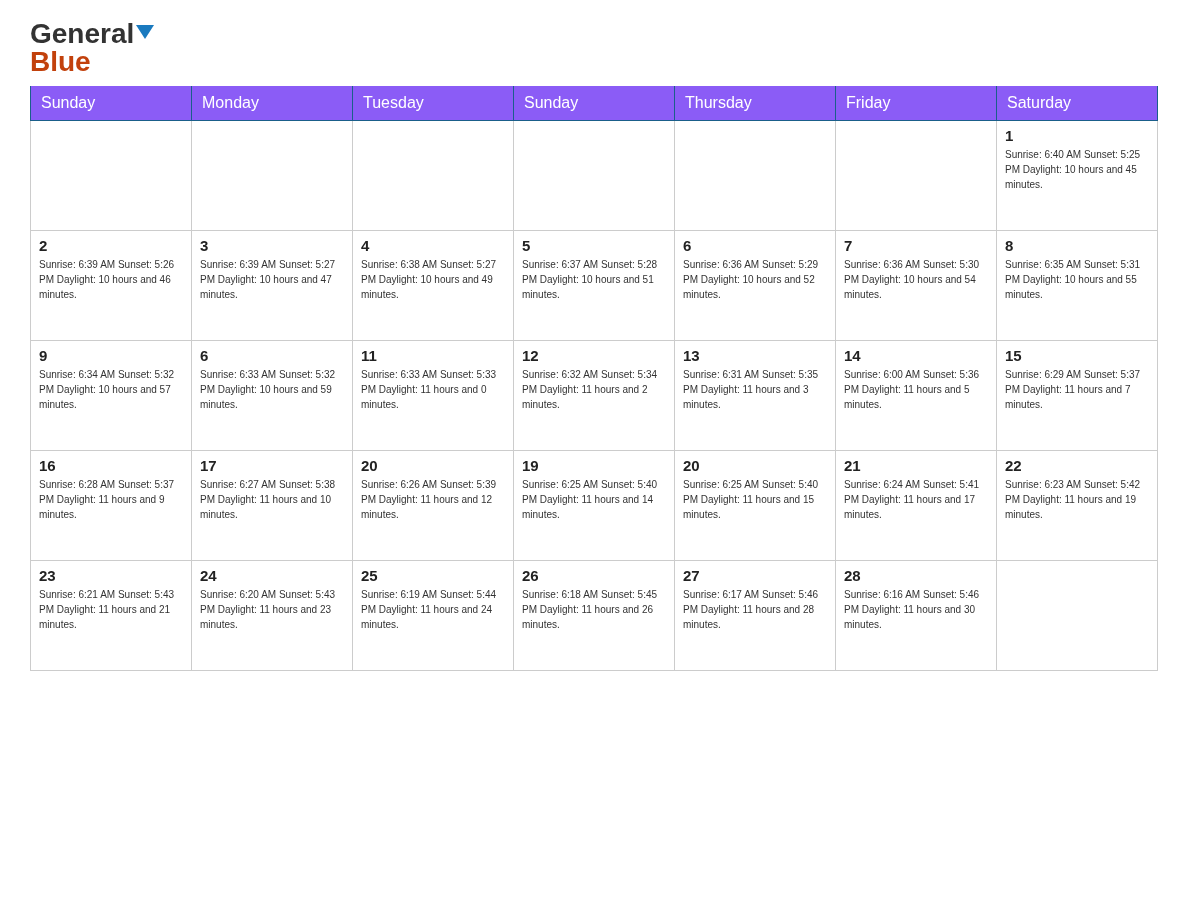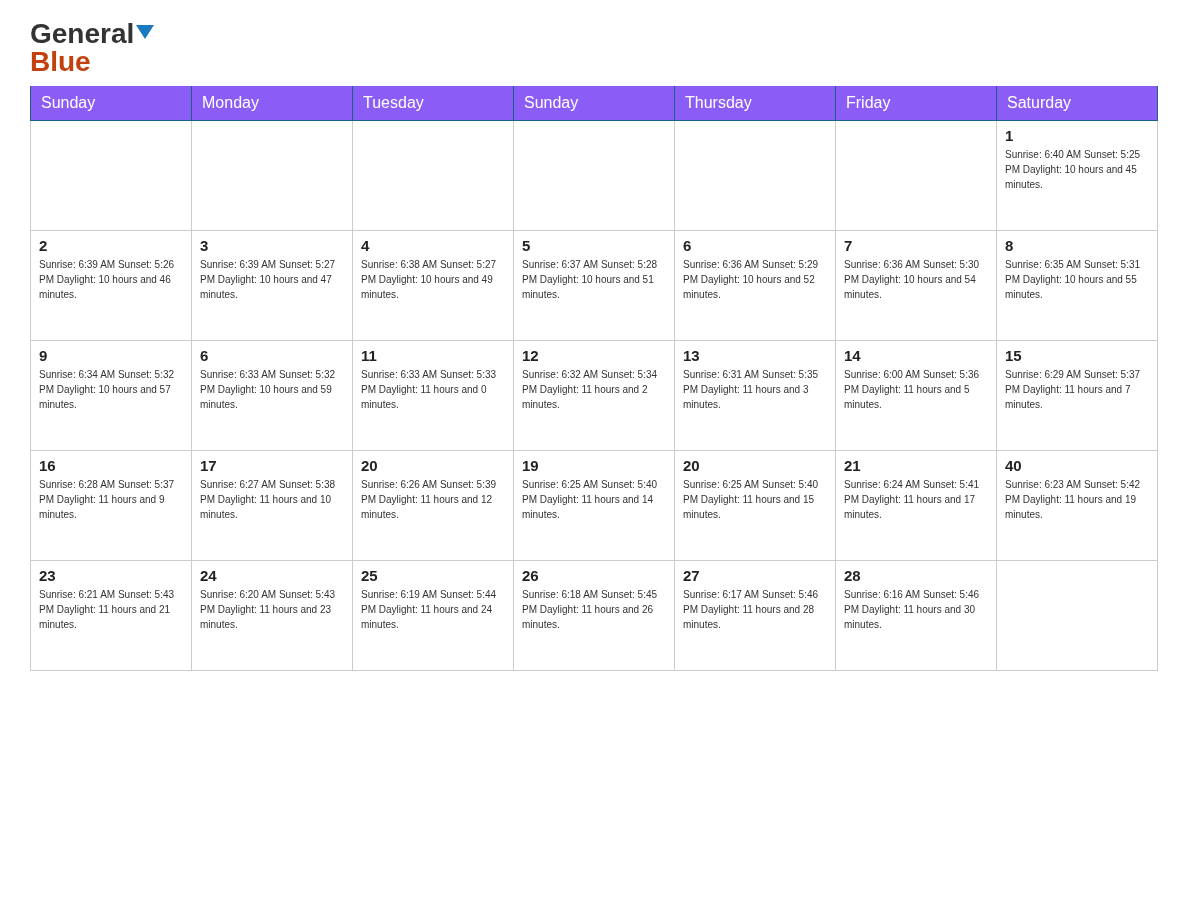--- a/index.html
+++ b/index.html
@@ -261,21 +261,21 @@
 Sunset: 5:40 PM
 Daylight: 11 hours and 15 minutes.</div>
         </td>
         <td>
           <div class="day-number">21</div>
           <div class="day-info">Sunrise: 6:24 AM
 Sunset: 5:41 PM
 Daylight: 11 hours and 17 minutes.</div>
         </td>
         <td>
-          <div class="day-number">40</div>
+          <div class="day-number">22</div>
           <div class="day-info">Sunrise: 6:23 AM
 Sunset: 5:42 PM
 Daylight: 11 hours and 19 minutes.</div>
         </td>
       </tr>
       <tr>
         <td>
           <div class="day-number">23</div>
           <div class="day-info">Sunrise: 6:21 AM
 Sunset: 5:43 PM

